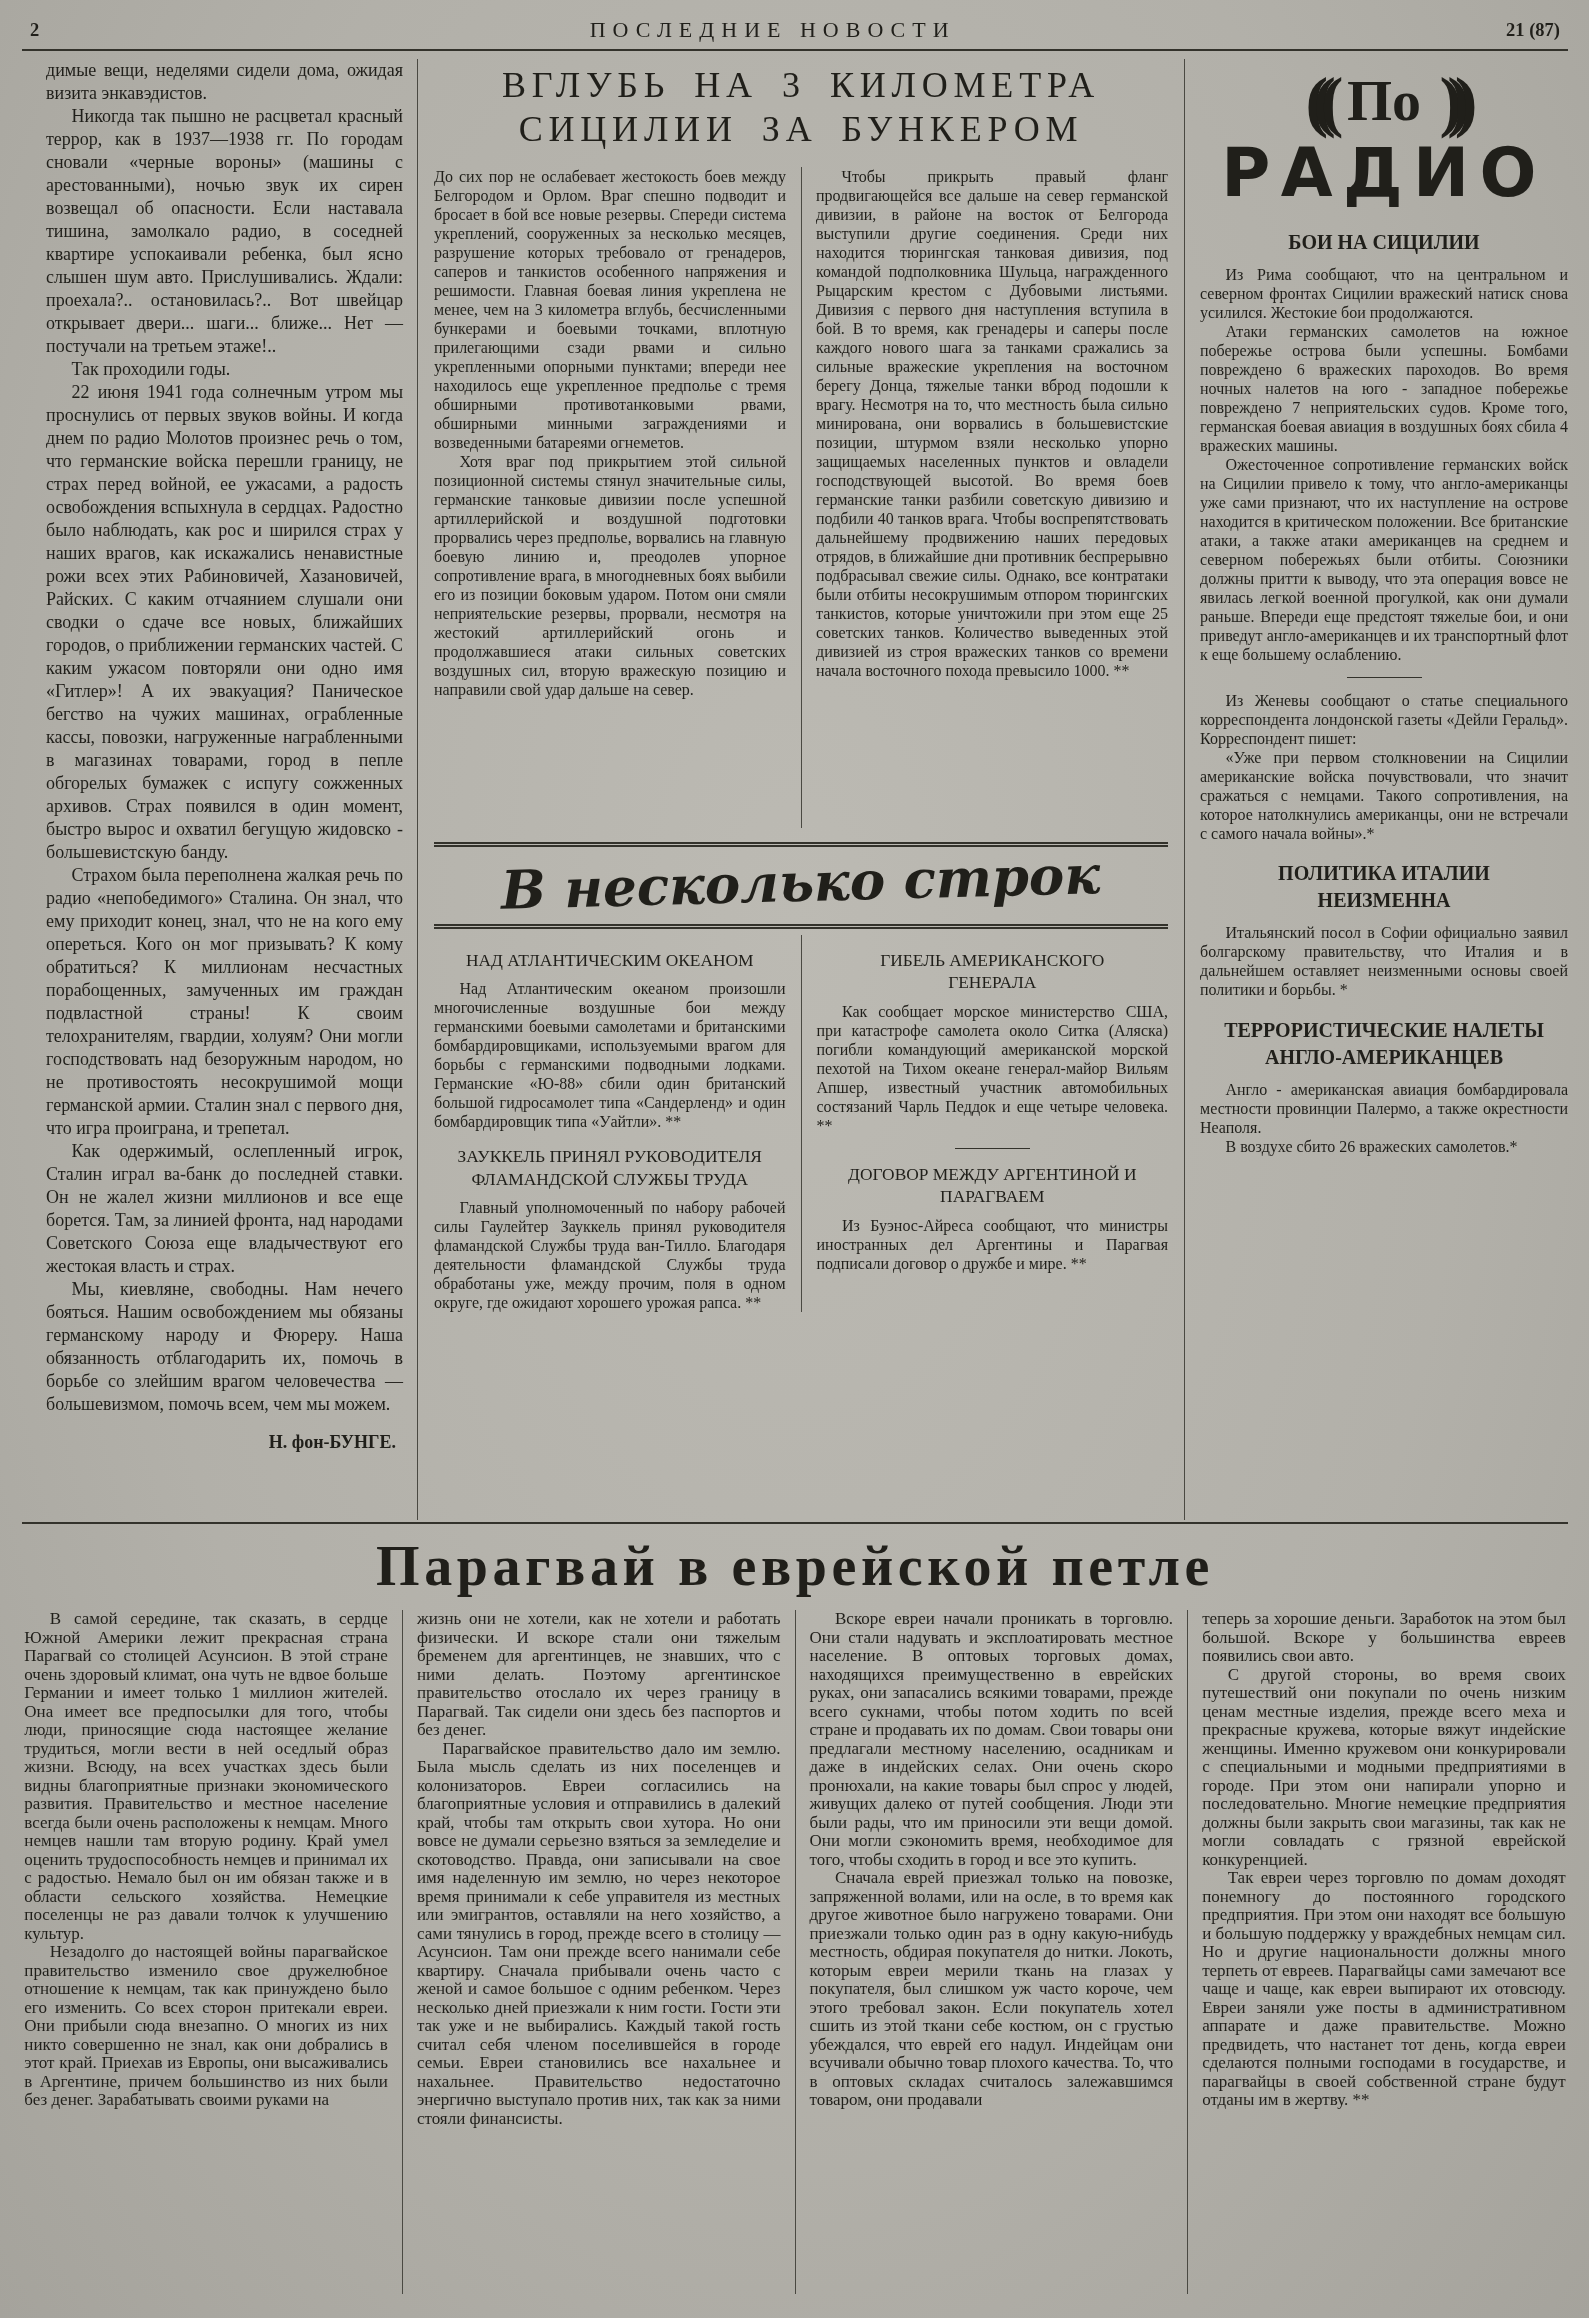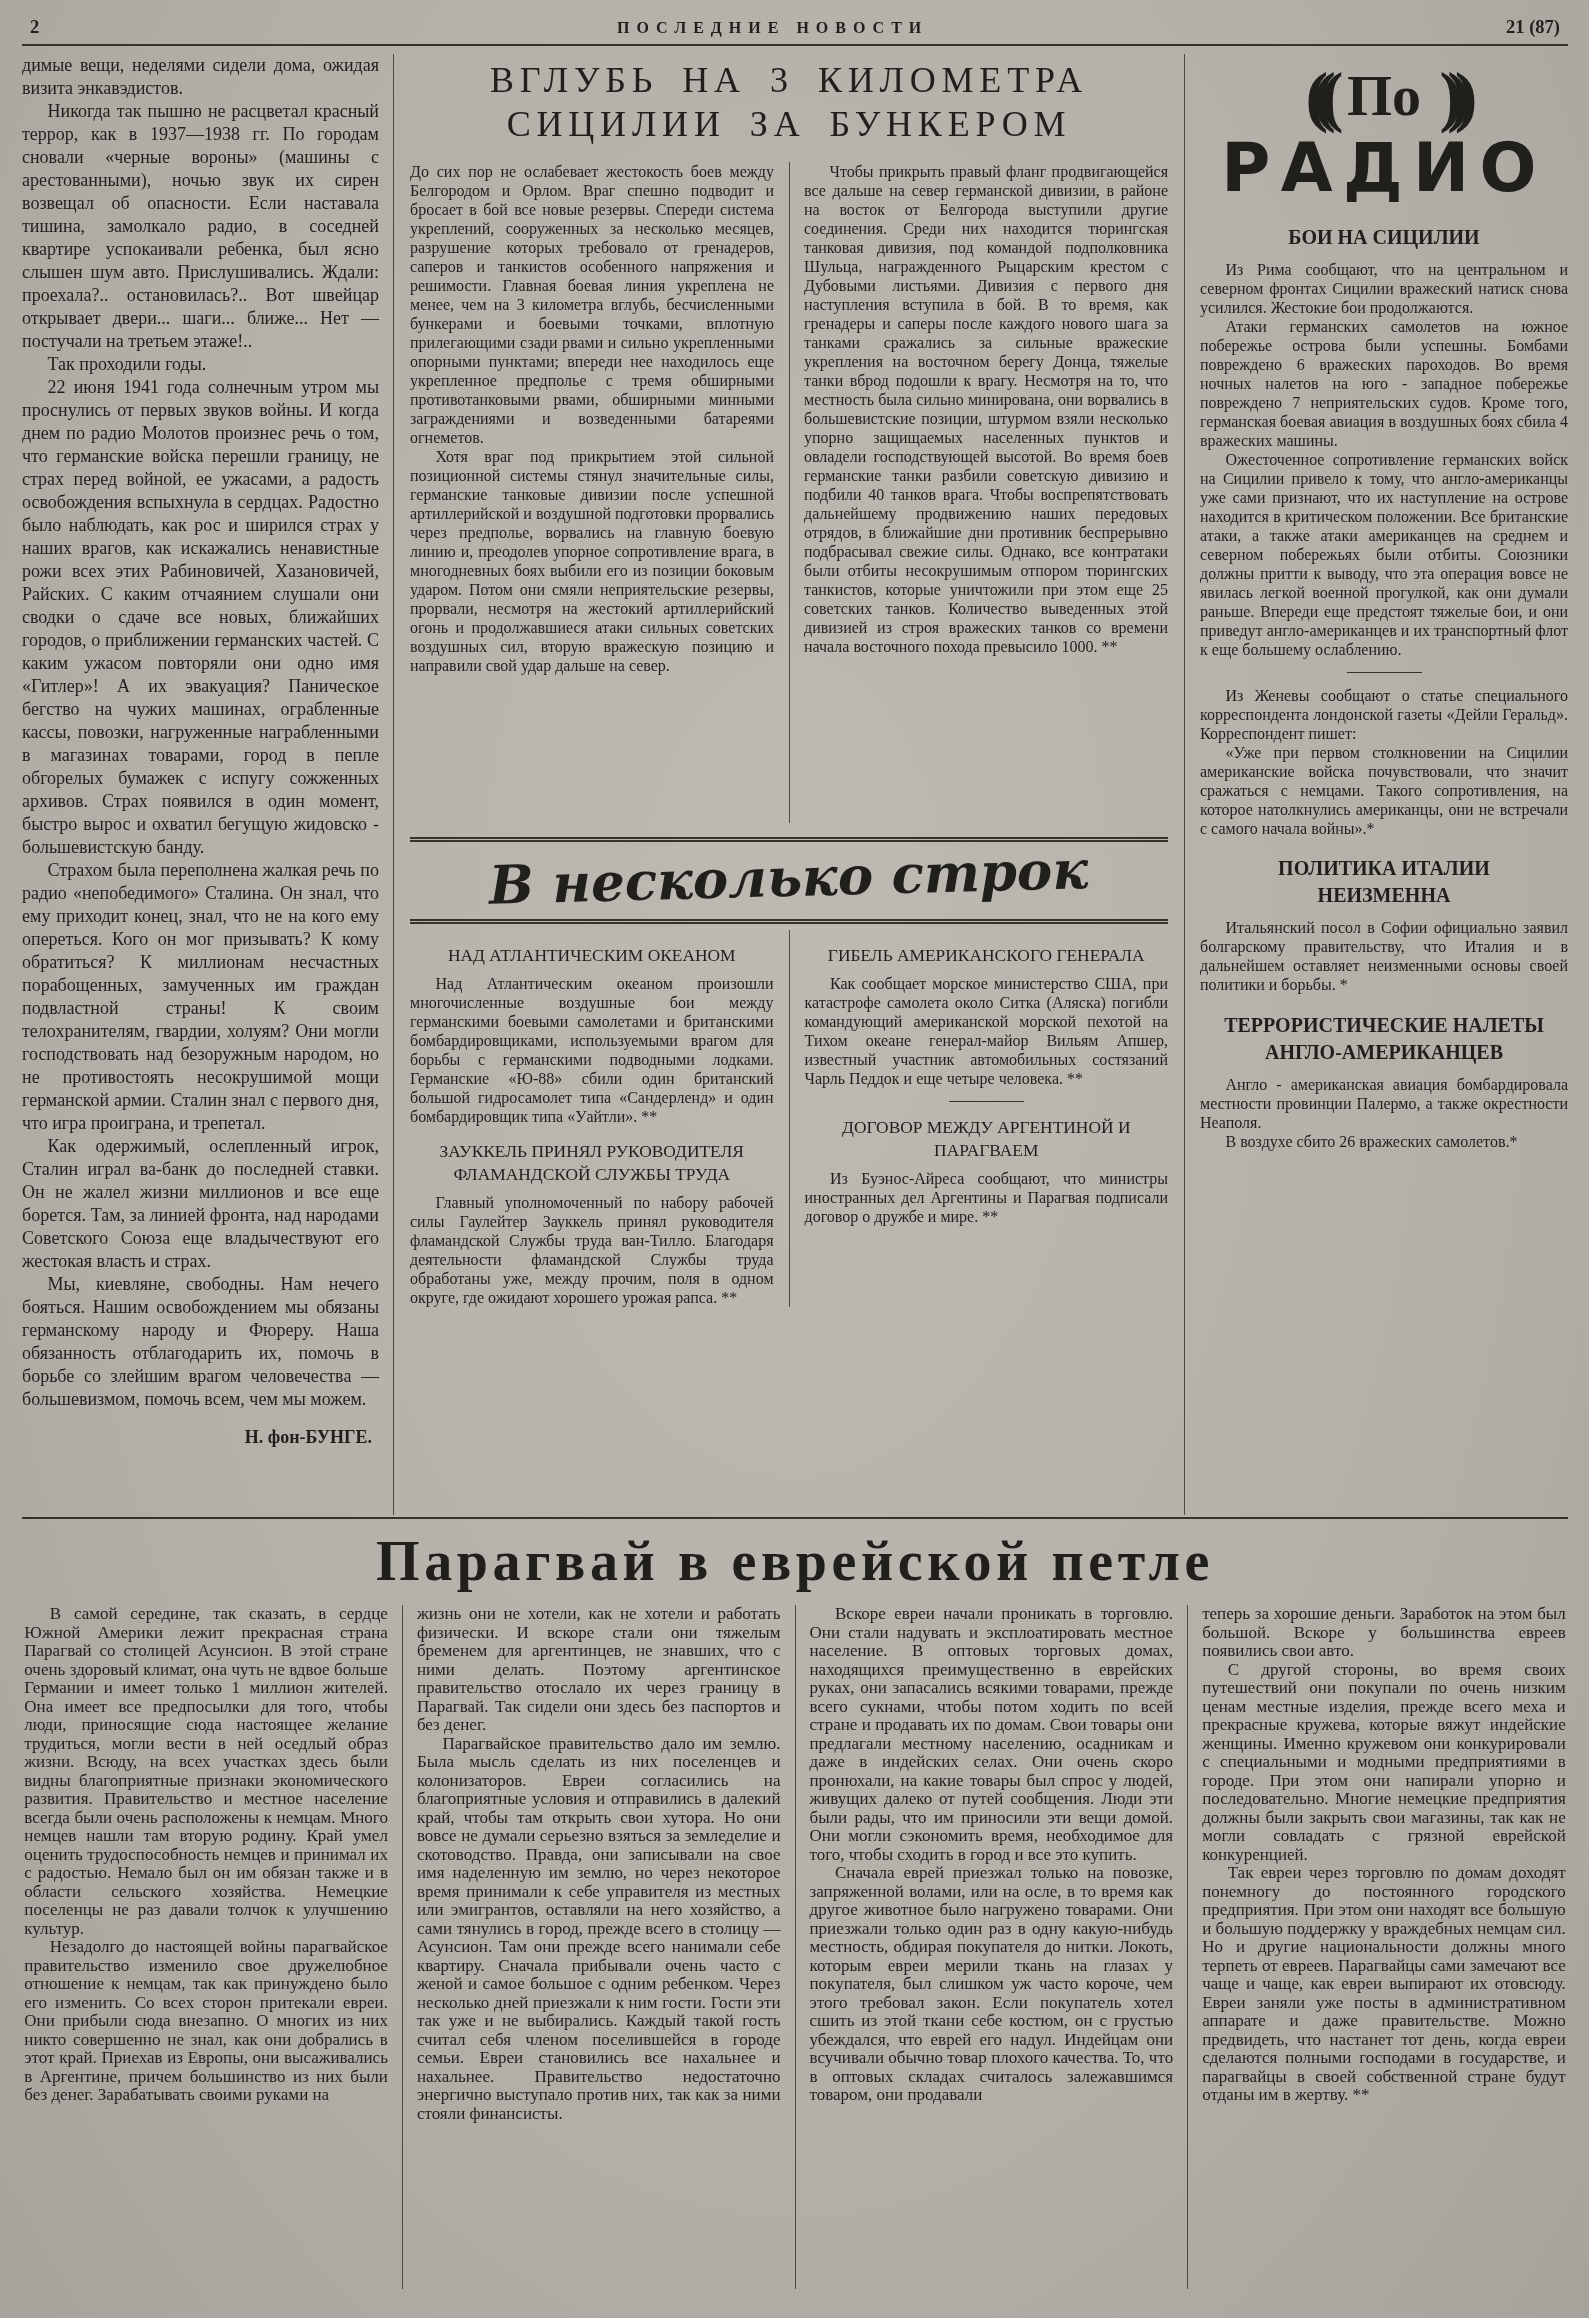--- a/index.html
+++ b/index.html
@@ -6,24 +6,24 @@
   body { margin:0; background:#7e7d78; }
   .page {
     width:1590px; height:2319px; margin:0 auto; position:relative; overflow:hidden;
     background: radial-gradient(ellipse at 50% 40%, #bcbab3 0%, #b2b0a9 60%, #a5a39c 100%);
     color:#201f1a;
     font-family:"Liberation Serif","DejaVu Serif",serif;
     padding:15px 22px 0;
   }
   .masthead { display:flex; justify-content:space-between; align-items:center; padding:2.3px 8px 5.8px; }
   .mh-left,.mh-right { font-size:18.5px; font-weight:bold; }
-  .mh-title { font-size:16px; font-weight:bold; letter-spacing:7px; }
+  .mh-title { font-size:22px; font-weight:normal; letter-spacing:7px; }
   .mh-rule { border-top:2.3px solid #33322b; }
 
-  .top-section { display:flex; height:1461px; margin-top:8px; overflow:hidden; }
+  .top-section { display:flex; height:1461px; margin-top:8px; overflow:hidden;margin-left:24px; }
   .col-left { width:371px; flex:none; padding-right:14px; overflow:hidden; }
   .col-mid { flex:1; border-left:1.2px solid #4a4942; border-right:1.2px solid #4a4942; padding:0 16px; overflow:hidden; }
   .col-right { width:383px; flex:none; padding-left:15px; overflow:hidden; }
 
   .para { font-size:16px; line-height:19px; text-align:justify; text-indent:25.5px; }
   .lg { font-size:18px; line-height:23px; }
   .noindent { text-indent:0; }
   .signature { font-size:18px; font-weight:bold; text-align:right; margin-top:16px; padding-right:7px; }
 
   .main-headline { text-align:center; font-size:36px; line-height:1.22; letter-spacing:5.8px; word-spacing:9.3px; font-weight:normal; margin:4.6px 0 15px; }

